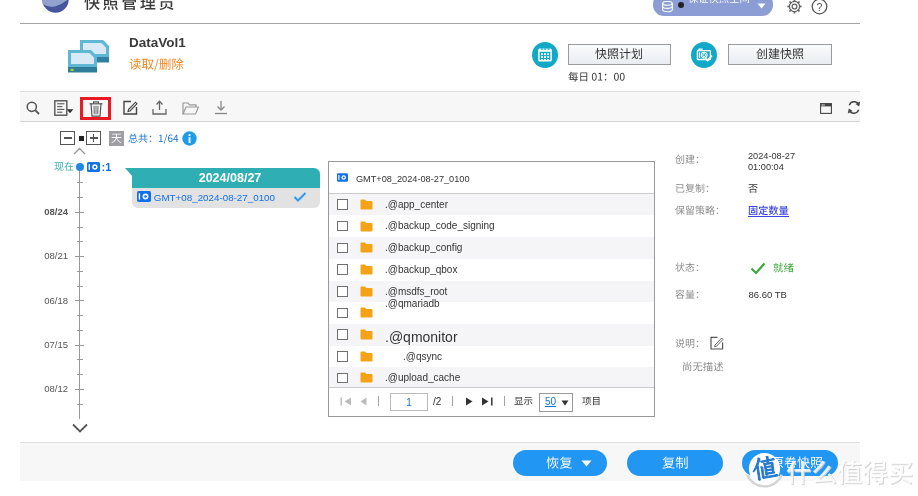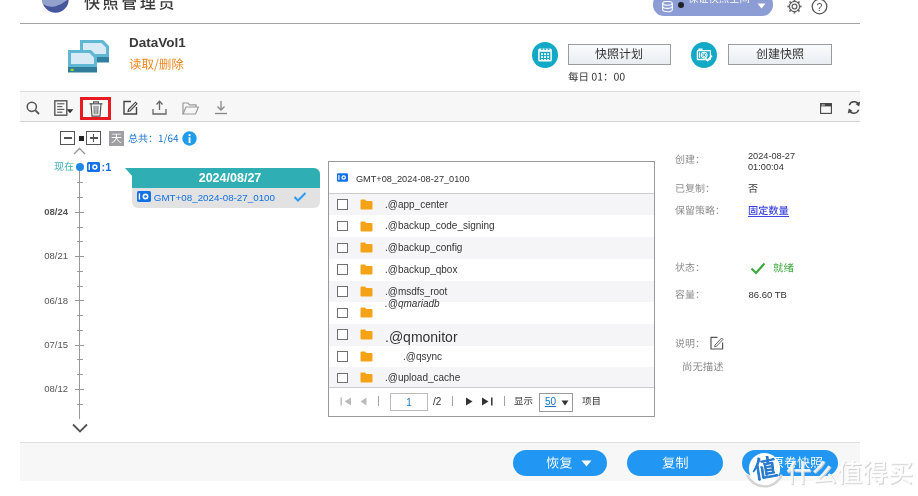--- a/index.html
+++ b/index.html
@@ -299,21 +299,21 @@
 <div class="abs" style="left:337px;top:286.0px;width:10.5px;height:10.5px;border:1px solid #707070;background:#fff;"></div>
 <svg class="abs" style="left:360px;top:285.6px;" width="13" height="11" viewBox="0 0 13 11">
 <path d="M0.5 1.4 Q0.5 0.5 1.4 0.5 H5 L6.4 2 H11.6 Q12.5 2 12.5 2.9 V9.6 Q12.5 10.5 11.6 10.5 H1.4 Q0.5 10.5 0.5 9.6 Z" fill="#f5a316"></path>
 </svg>
 <div class="abs" style="left:385px;top:285.5px;font-size:10px;color:#333;">.@msdfs_root</div>
 <div class="abs" style="left:329px;top:302.3px;width:325px;height:21.7px;background:#ffffff;"></div>
 <div class="abs" style="left:337px;top:307.7px;width:10.5px;height:10.5px;border:1px solid #707070;background:#fff;"></div>
 <svg class="abs" style="left:360px;top:307.3px;" width="13" height="11" viewBox="0 0 13 11">
 <path d="M0.5 1.4 Q0.5 0.5 1.4 0.5 H5 L6.4 2 H11.6 Q12.5 2 12.5 2.9 V9.6 Q12.5 10.5 11.6 10.5 H1.4 Q0.5 10.5 0.5 9.6 Z" fill="#f5a316"></path>
 </svg>
-<div class="abs" style="left:385px;top:298px;font-size:10px;color:#333;font-style:italic;">.@qmariadb</div>
+<div class="abs" style="left:385px;top:298px;font-size:10px;color:#333;">.@qmariadb</div>
 <div class="abs" style="left:329px;top:324.0px;width:325px;height:21.7px;background:#f5f5f7;"></div>
 <div class="abs" style="left:337px;top:329.4px;width:10.5px;height:10.5px;border:1px solid #707070;background:#fff;"></div>
 <svg class="abs" style="left:360px;top:329.0px;" width="13" height="11" viewBox="0 0 13 11">
 <path d="M0.5 1.4 Q0.5 0.5 1.4 0.5 H5 L6.4 2 H11.6 Q12.5 2 12.5 2.9 V9.6 Q12.5 10.5 11.6 10.5 H1.4 Q0.5 10.5 0.5 9.6 Z" fill="#f5a316"></path>
 </svg>
 <div class="abs" style="left:385px;top:328.9px;font-size:14px;color:#333;">.@qmonitor</div>
 <div class="abs" style="left:329px;top:345.7px;width:325px;height:21.7px;background:#ffffff;"></div>
 <div class="abs" style="left:337px;top:351.1px;width:10.5px;height:10.5px;border:1px solid #707070;background:#fff;"></div>
 <svg class="abs" style="left:360px;top:350.7px;" width="13" height="11" viewBox="0 0 13 11">
 <path d="M0.5 1.4 Q0.5 0.5 1.4 0.5 H5 L6.4 2 H11.6 Q12.5 2 12.5 2.9 V9.6 Q12.5 10.5 11.6 10.5 H1.4 Q0.5 10.5 0.5 9.6 Z" fill="#f5a316"></path>

